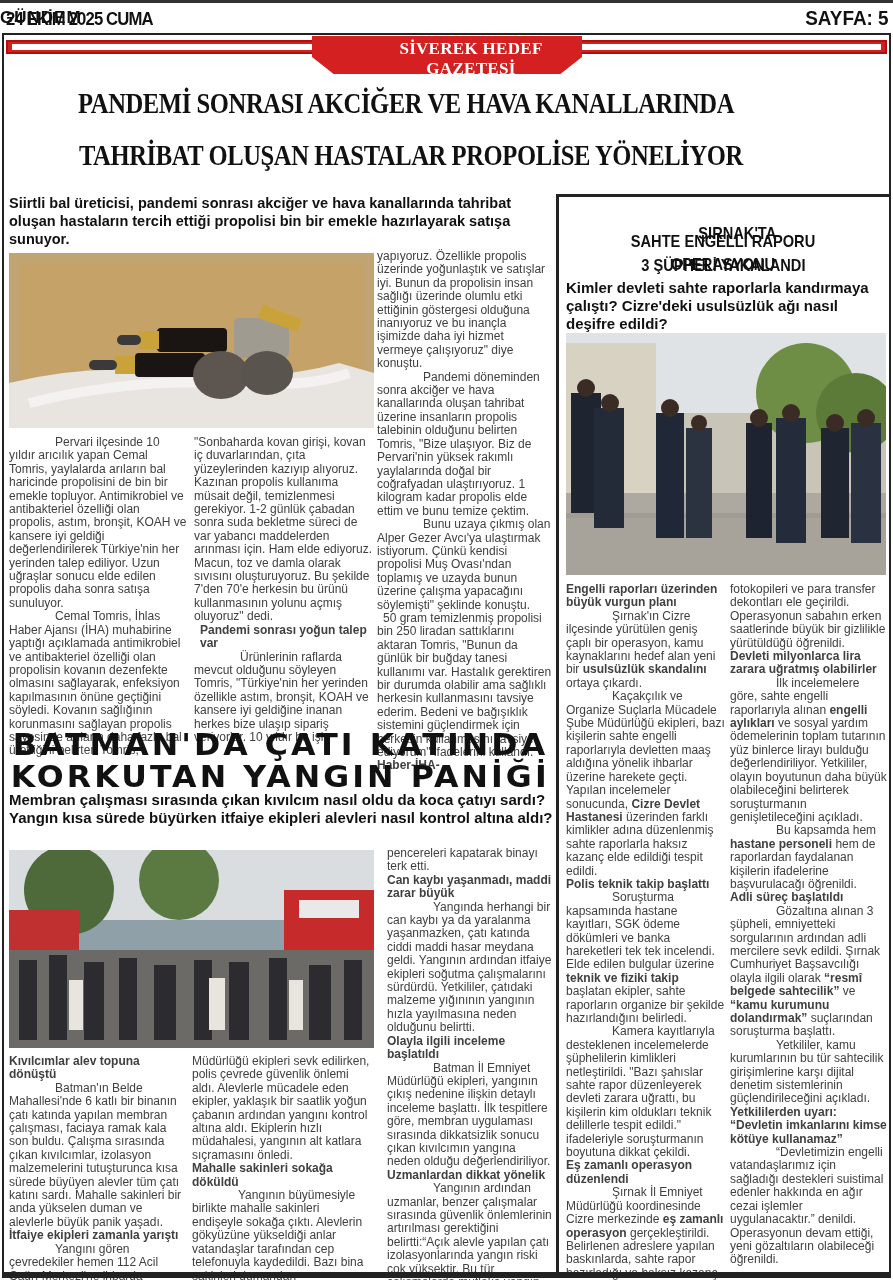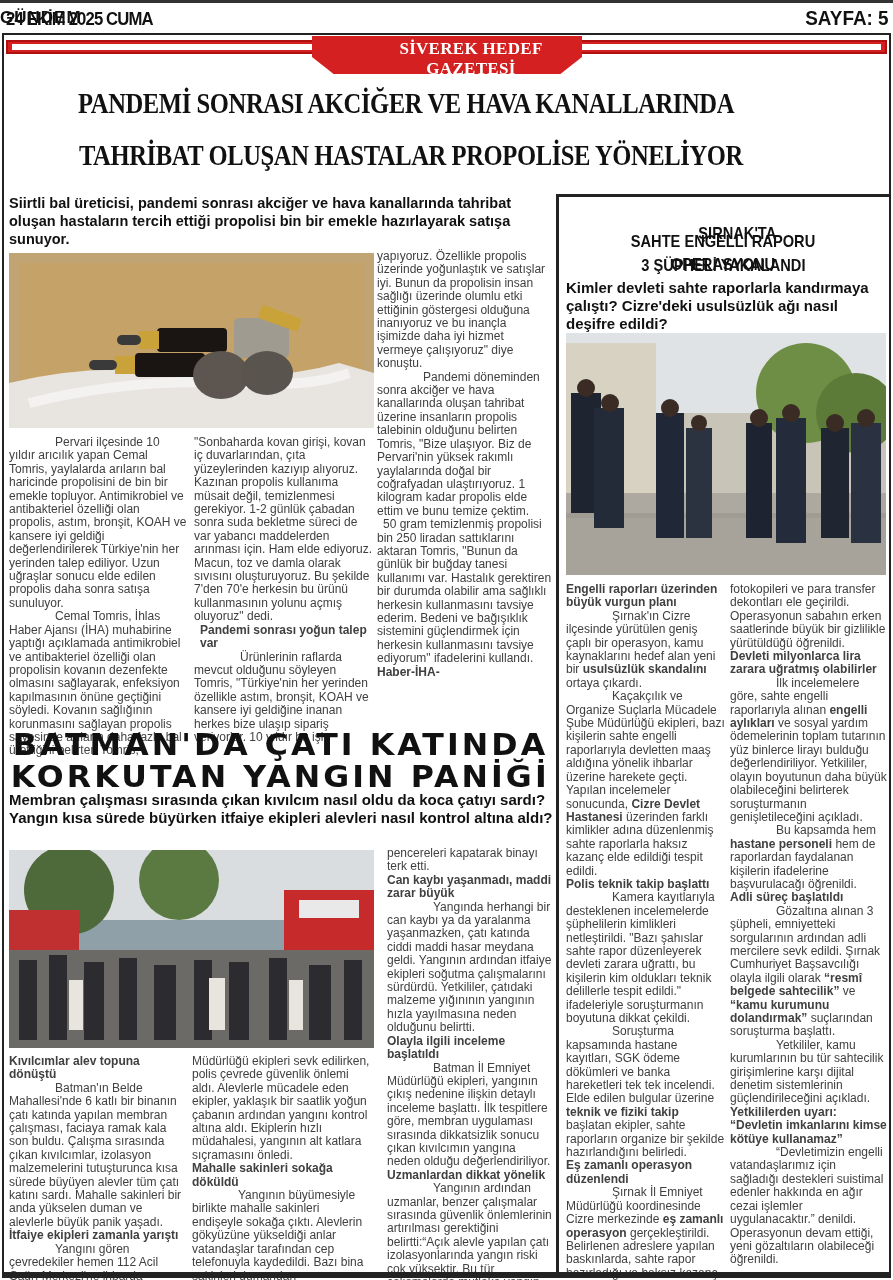--- a/index.html
+++ b/index.html
@@ -76,20 +76,21 @@
 
 <div class="abs body" style="left:194px; top:436px; width:180px;">
   <p>"Sonbaharda kovan girişi, kovan iç duvarlarından, çıta yüzeylerinden kazıyıp alıyoruz. Kazınan propolis kullanıma müsait değil, temizlenmesi gerekiyor. 1-2 günlük çabadan sonra suda bekletme süreci de var yabancı maddelerden arınması için. Ham elde ediyoruz. Macun, toz ve damla olarak sıvısını oluşturuyoruz. Bu şekilde 7'den 70'e herkesin bu ürünü kullanmasının yolunu açmış oluyoruz" dedi.</p>
   <p class="sub" style="padding-left:6px;">Pandemi sonrası yoğun talep var</p>
   <p class="ind">Ürünlerinin raflarda mevcut olduğunu söyleyen Tomris, "Türkiye'nin her yerinden özellikle astım, bronşit, KOAH ve kansere iyi geldiğine inanan herkes bize ulaşıp sipariş veriyorlar. 10 yıldır bu işi</p>
 </div>
 
 <div class="abs body" style="left:377px; top:250px; width:175px;">
   <p>yapıyoruz. Özellikle propolis üzerinde yoğunlaştık ve satışlar iyi. Bunun da propolisin insan sağlığı üzerinde olumlu etki ettiğinin göstergesi olduğuna inanıyoruz ve bu inançla işimizde daha iyi hizmet vermeye çalışıyoruz" diye konuştu.</p>
   <p class="ind">Pandemi döneminden sonra akciğer ve hava kanallarında oluşan tahribat üzerine insanların propolis talebinin olduğunu belirten Tomris, "Bize ulaşıyor. Biz de Pervari'nin yüksek rakımlı yaylalarında doğal bir coğrafyadan ulaştırıyoruz. 1 kilogram kadar propolis elde ettim ve bunu temize çektim.</p>
+  <p class="ind">Bunu uzaya çıkmış olan Alper Gezer Avcı'ya ulaştırmak istiyorum. Çünkü kendisi propolisi Muş Ovası'ndan toplamış ve uzayda bunun üzerine çalışma yapacağını söylemişti" şeklinde konuştu.</p>
   <p style="text-indent:6px;"><span>50 gram temizlenmiş propolisi bin 250 liradan sattıklarını aktaran Tomris, "Bunun da günlük bir buğday tanesi kullanımı var. Hastalık gerektiren bir durumda olabilir ama sağlıklı herkesin kullanmasını tavsiye ederim. Bedeni ve bağışıklık sistemini güçlendirmek için herkesin kullanmasını tavsiye ediyorum" ifadelerini kullandı.</span> <b>Haber-İHA-</b></p>
 </div>
 
 <div class="abs sidebox"></div>
 <div class="abs side-head" style="top:222px;padding-left:28px;"><span>ŞIRNAK'TA</span></div>
 <div class="abs side-head" style="top:230px;"><span>SAHTE ENGELLİ RAPORU OPERASYONU</span></div>
 <div class="abs side-head" style="top:254px;"><span>3 ŞÜPHELİ YAKALANDI</span></div>
 <div class="abs lead" style="left:566px; top:279px; width:320px; font-size:15px;">Kimler devleti sahte raporlarla kandırmaya çalıştı? Cizre'deki usulsüzlük ağı nasıl deşifre edildi?</div>
 
 <div class="abs img" style="left:566px; top:333px; width:320px; height:242px;">
@@ -118,22 +119,22 @@
     <circle cx="269" cy="90" r="9" fill="#3a2c24"></circle>
     <circle cx="300" cy="85" r="9" fill="#3a2c24"></circle>
   </svg>
 </div>
 
 <div class="abs body" style="left:566px; top:583px; width:160px;">
   <p class="sub">Engelli raporları üzerinden büyük vurgun planı</p>
   <p class="ind"><span>Şırnak'ın Cizre ilçesinde yürütülen geniş çaplı bir operasyon, kamu kaynaklarını hedef alan yeni bir </span><b>usulsüzlük skandalını</b><span> ortaya çıkardı.</span></p>
   <p class="ind"><span>Kaçakçılık ve Organize Suçlarla Mücadele Şube Müdürlüğü ekipleri, bazı kişilerin sahte engelli raporlarıyla devletten maaş aldığına yönelik ihbarlar üzerine harekete geçti. Yapılan incelemeler sonucunda, </span><b>Cizre Devlet Hastanesi</b><span> üzerinden farklı kimlikler adına düzenlenmiş sahte raporlarla haksız kazanç elde edildiği tespit edildi.</span></p>
   <p class="sub">Polis teknik takip başlattı</p>
+  <p class="ind"><span>Soruşturma kapsamında hastane kayıtları, SGK ödeme dökümleri ve banka hareketleri tek tek incelendi. Elde edilen bulgular üzerine </span><b>teknik ve fiziki takip</b><span> başlatan ekipler, sahte raporların organize bir şekilde hazırlandığını belirledi.</span></p>
   <p class="ind">Kamera kayıtlarıyla desteklenen incelemelerde şüphelilerin kimlikleri netleştirildi. "Bazı şahıslar sahte rapor düzenleyerek devleti zarara uğrattı, bu kişilerin kim oldukları teknik delillerle tespit edildi." ifadeleriyle soruşturmanın boyutuna dikkat çekildi.</p>
-  <p class="ind"><span>Soruşturma kapsamında hastane kayıtları, SGK ödeme dökümleri ve banka hareketleri tek tek incelendi. Elde edilen bulgular üzerine </span><b>teknik ve fiziki takip</b><span> başlatan ekipler, sahte raporların organize bir şekilde hazırlandığını belirledi.</span></p>
   <p class="sub">Eş zamanlı operasyon düzenlendi</p>
   <p class="ind"><span>Şırnak İl Emniyet Müdürlüğü koordinesinde Cizre merkezinde </span><b>eş zamanlı operasyon</b><span> gerçekleştirildi. Belirlenen adreslere yapılan baskınlarda, sahte rapor hazırladığı ve haksız kazanç sağladığı öne sürülen 3 kişi gözaltına alındı.</span></p>
 
 </div>
 
 <div class="abs body" style="left:730px; top:583px; width:157px;">
   <p>fotokopileri ve para transfer dekontları ele geçirildi. Operasyonun sabahın erken saatlerinde büyük bir gizlilikle yürütüldüğü öğrenildi.</p>
   <p class="sub">Devleti milyonlarca lira zarara uğratmış olabilirler</p>
   <p class="ind"><span>İlk incelemelere göre, sahte engelli raporlarıyla alınan </span><b>engelli aylıkları</b><span> ve sosyal yardım ödemelerinin toplam tutarının yüz binlerce lirayı bulduğu değerlendiriliyor. Yetkililer, olayın boyutunun daha büyük olabileceğini belirterek soruşturmanın genişletileceğini açıkladı.</span></p>
   <p class="ind"><span>Bu kapsamda hem </span><b>hastane personeli</b><span> hem de raporlardan faydalanan kişilerin ifadelerine başvurulacağı öğrenildi.</span></p>

